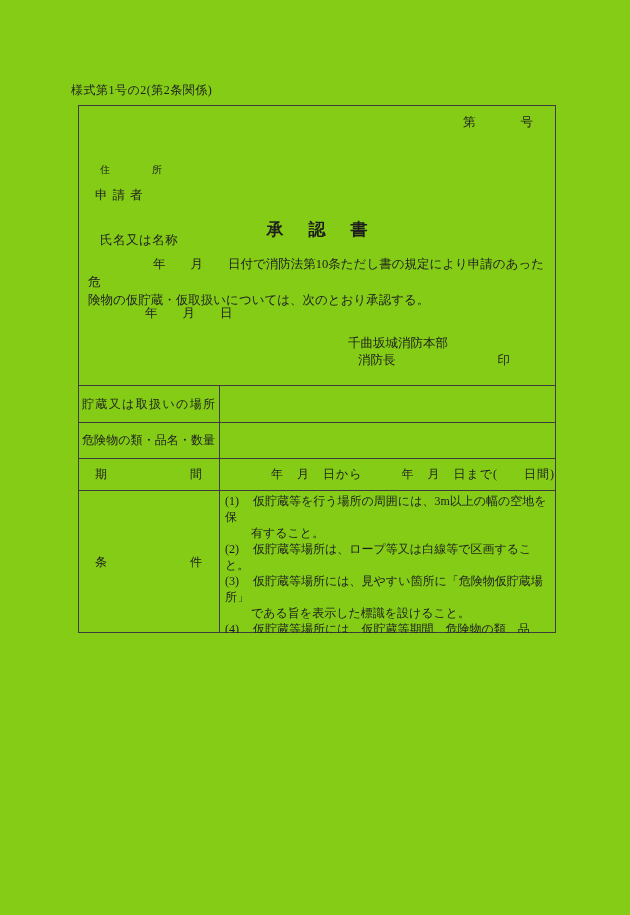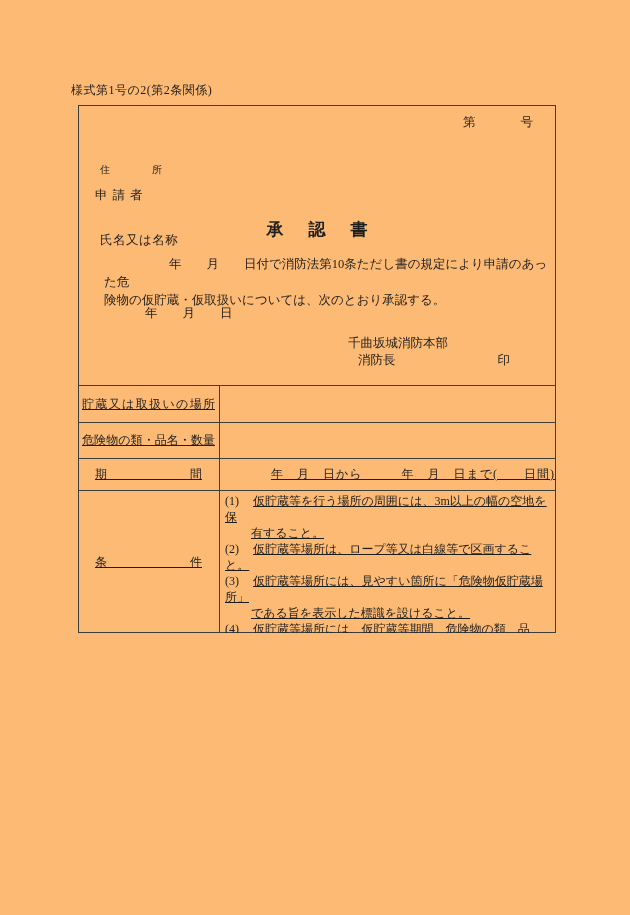--- a/index.html
+++ b/index.html
@@ -1,20 +1,20 @@
 <!DOCTYPE html>
 <html lang="ja"><head>
 <meta charset="utf-8">
 <style>
   * { margin:0; padding:0; box-sizing:border-box; }
   html,body { background:#e8e8e8; }
   .page {
     position:relative;
     width:630px; height:915px;
-    background:#fdba74;
+    background:#84cc16;
     font-family:"Liberation Serif","DejaVu Serif",serif;
     color:#1e1e1e;
     font-size:12px;
     overflow:hidden;
   }
   .form-code {
     position:absolute; left:71px; top:82px;
     font-size:12px; letter-spacing:0.5px;
   }
   .doc-box {
@@ -38,41 +38,40 @@
   .name-label {
     position:absolute; top:86px; left:21px;
     letter-spacing:0.5px; font-size:12.5px;margin-top:40px;
   }
   .doc-title {
     position:absolute; top:112px; left:0; width:100%;
     text-align:center; font-size:17px; font-weight:bold;
     letter-spacing:25px; padding-left:25px;
   }
   .body-par {
-    position:absolute; top:149px; left:25px; right:6px;
+    position:absolute; top:149px; left:9px; right:6px;
     line-height:18px; font-size:12.5px;
   }
   .body-line-1 { text-indent:65px; }
   .date-line {
     position:absolute; top:199px; left:66px; font-size:12.5px;
   }
   .signature {
     position:absolute; top:230px; left:269px; width:162px;
     line-height:15px; font-size:12.5px;
   }
   .sig-row {
     display:flex; justify-content:space-between;
     padding-left:10px; margin-top:2px;
   }
   .form-table {
     position:absolute; left:-1px; right:-1px; bottom:-1px; top:279px;
     display:grid;
     grid-template-columns:142px 1fr;
     grid-template-rows:37px 36px 32px 1fr;
-    text-decoration:underline;
   }
   .th, .td { border-top:1px solid #3d3d3d; }
   .th {
     border-right:1px solid #3d3d3d;
     display:flex; align-items:center;
   }
   .th .lbl {
     flex:1; text-align:justify; text-align-last:justify;
     text-justify:inter-character;
   }

